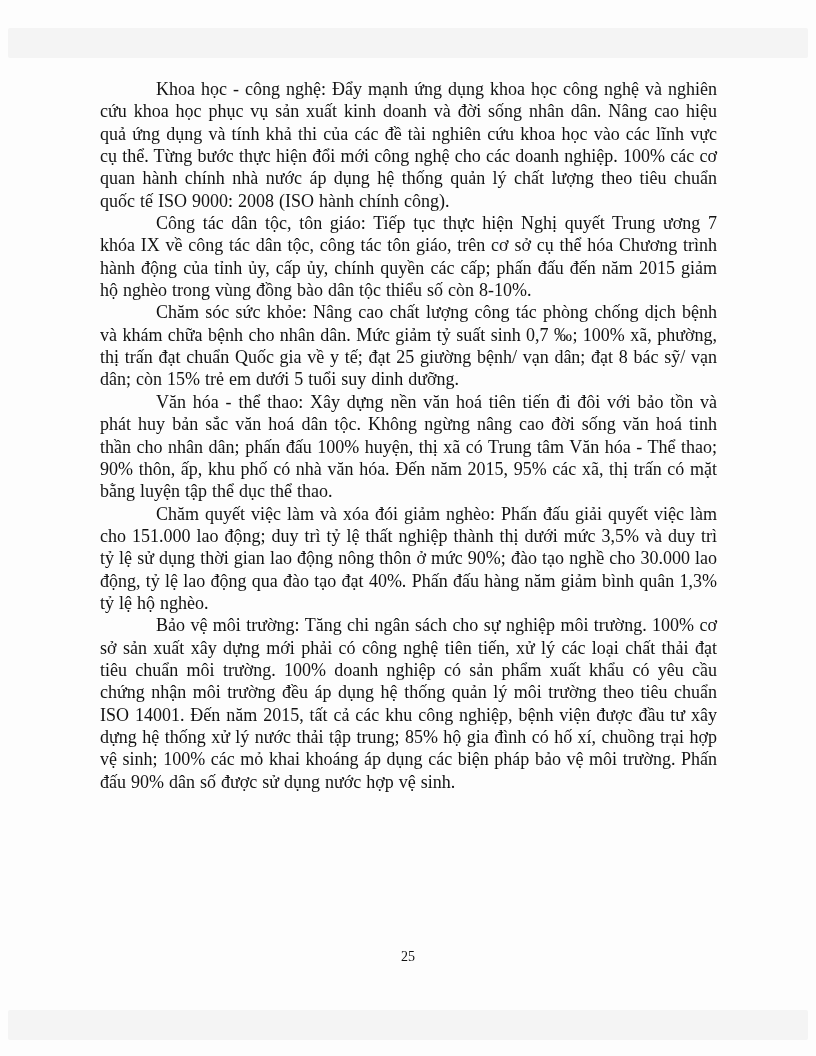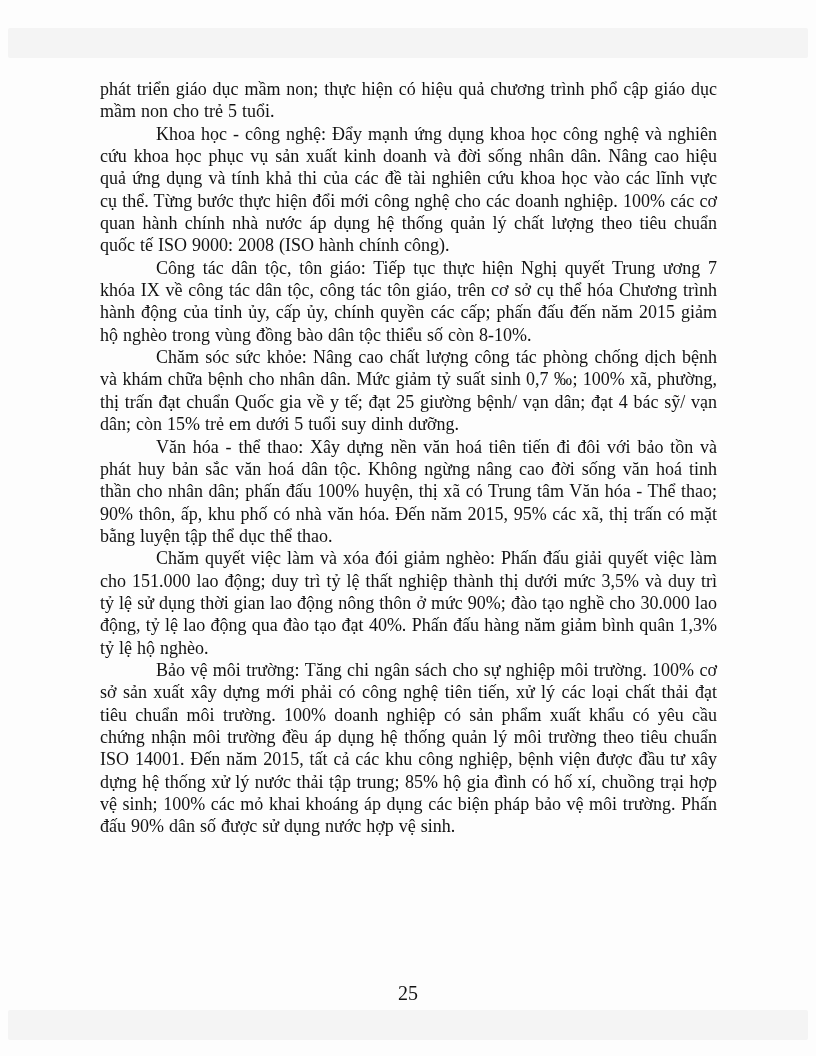--- a/index.html
+++ b/index.html
@@ -44,43 +44,41 @@
     text-indent: 0;
   }
   .para .lead {
   }
   .page-number {
     position: absolute;
     top: 946px;
     left: 0;
     width: 100%;
     text-align: center;
-    font-size: 20px;
+    font-size: 14px;
     line-height: 22px;
-    margin-top: 36px;
   }
 </style>
 </head>
 <body>
 
 <div class="page">
 
   <div class="scan-band top"></div>
 
   <div class="textblock">
 
-    <p class="para no-indent"><span class="lead"></span><span>phát triển giáo dục mầm non; thực hiện có hiệu quả chương trình phổ cập giáo dục mầm non cho trẻ 5 tuổi.</span></p>
 
 
     <p class="para"><span class="lead">Khoa học - công nghệ: </span><span>Đẩy mạnh ứng dụng khoa học công nghệ và nghiên cứu khoa học phục vụ sản xuất kinh doanh và đời sống nhân dân. Nâng cao hiệu quả ứng dụng và tính khả thi của các đề tài nghiên cứu khoa học vào các lĩnh vực cụ thể. Từng bước thực hiện đổi mới công nghệ cho các doanh nghiệp. 100% các cơ quan hành chính nhà nước áp dụng hệ thống quản lý chất lượng theo tiêu chuẩn quốc tế ISO 9000: 2008 (ISO hành chính công).</span></p>
 
 
     <p class="para"><span class="lead">Công tác dân tộc, tôn giáo: </span><span>Tiếp tục thực hiện Nghị quyết Trung ương 7 khóa IX về công tác dân tộc, công tác tôn giáo, trên cơ sở cụ thể hóa Chương trình hành động của tỉnh ủy, cấp ủy, chính quyền các cấp; phấn đấu đến năm 2015 giảm hộ nghèo trong vùng đồng bào dân tộc thiểu số còn 8-10%.</span></p>
 
-    <p class="para"><span class="lead">Chăm sóc sức khỏe: </span><span>Nâng cao chất lượng công tác phòng chống dịch bệnh và khám chữa bệnh cho nhân dân. Mức giảm tỷ suất sinh 0,7 ‰; 100% xã, phường, thị trấn đạt chuẩn Quốc gia về y tế; đạt 25 giường bệnh/ vạn dân; đạt 4 bác sỹ/ vạn dân; còn 15% trẻ em dưới 5 tuổi suy dinh dưỡng.</span></p>
+    <p class="para"><span class="lead">Chăm sóc sức khỏe: </span><span>Nâng cao chất lượng công tác phòng chống dịch bệnh và khám chữa bệnh cho nhân dân. Mức giảm tỷ suất sinh 0,7 ‰; 100% xã, phường, thị trấn đạt chuẩn Quốc gia về y tế; đạt 25 giường bệnh/ vạn dân; đạt 8 bác sỹ/ vạn dân; còn 15% trẻ em dưới 5 tuổi suy dinh dưỡng.</span></p>
 
     <p class="para"><span class="lead">Văn hóa - thể thao: </span><span>Xây dựng nền văn hoá tiên tiến đi đôi với bảo tồn và phát huy bản sắc văn hoá dân tộc. Không ngừng nâng cao đời sống văn hoá tinh thần cho nhân dân; phấn đấu 100% huyện, thị xã có Trung tâm Văn hóa - Thể thao; 90% thôn, ấp, khu phố có nhà văn hóa. Đến năm 2015, 95% các xã, thị trấn có mặt bằng luyện tập thể dục thể thao.</span></p>
 
     <p class="para"><span class="lead">Chăm quyết việc làm và xóa đói giảm nghèo: </span><span>Phấn đấu giải quyết việc làm cho 151.000 lao động; duy trì tỷ lệ thất nghiệp thành thị dưới mức 3,5% và duy trì tỷ lệ sử dụng thời gian lao động nông thôn ở mức 90%; đào tạo nghề cho 30.000 lao động, tỷ lệ lao động qua đào tạo đạt 40%. Phấn đấu hàng năm giảm bình quân 1,3% tỷ lệ hộ nghèo.</span></p>
 
     <p class="para"><span class="lead">Bảo vệ môi trường: </span><span>Tăng chi ngân sách cho sự nghiệp môi trường. 100% cơ sở sản xuất xây dựng mới phải có công nghệ tiên tiến, xử lý các loại chất thải đạt tiêu chuẩn môi trường. 100% doanh nghiệp có sản phẩm xuất khẩu có yêu cầu chứng nhận môi trường đều áp dụng hệ thống quản lý môi trường theo tiêu chuẩn ISO 14001. Đến năm 2015, tất cả các khu công nghiệp, bệnh viện được đầu tư xây dựng hệ thống xử lý nước thải tập trung; 85% hộ gia đình có hố xí, chuồng trại hợp vệ sinh; 100% các mỏ khai khoáng áp dụng các biện pháp bảo vệ môi trường. Phấn đấu 90% dân số được sử dụng nước hợp vệ sinh.</span></p>
 
   </div>
 
   <div class="page-number">25</div>

